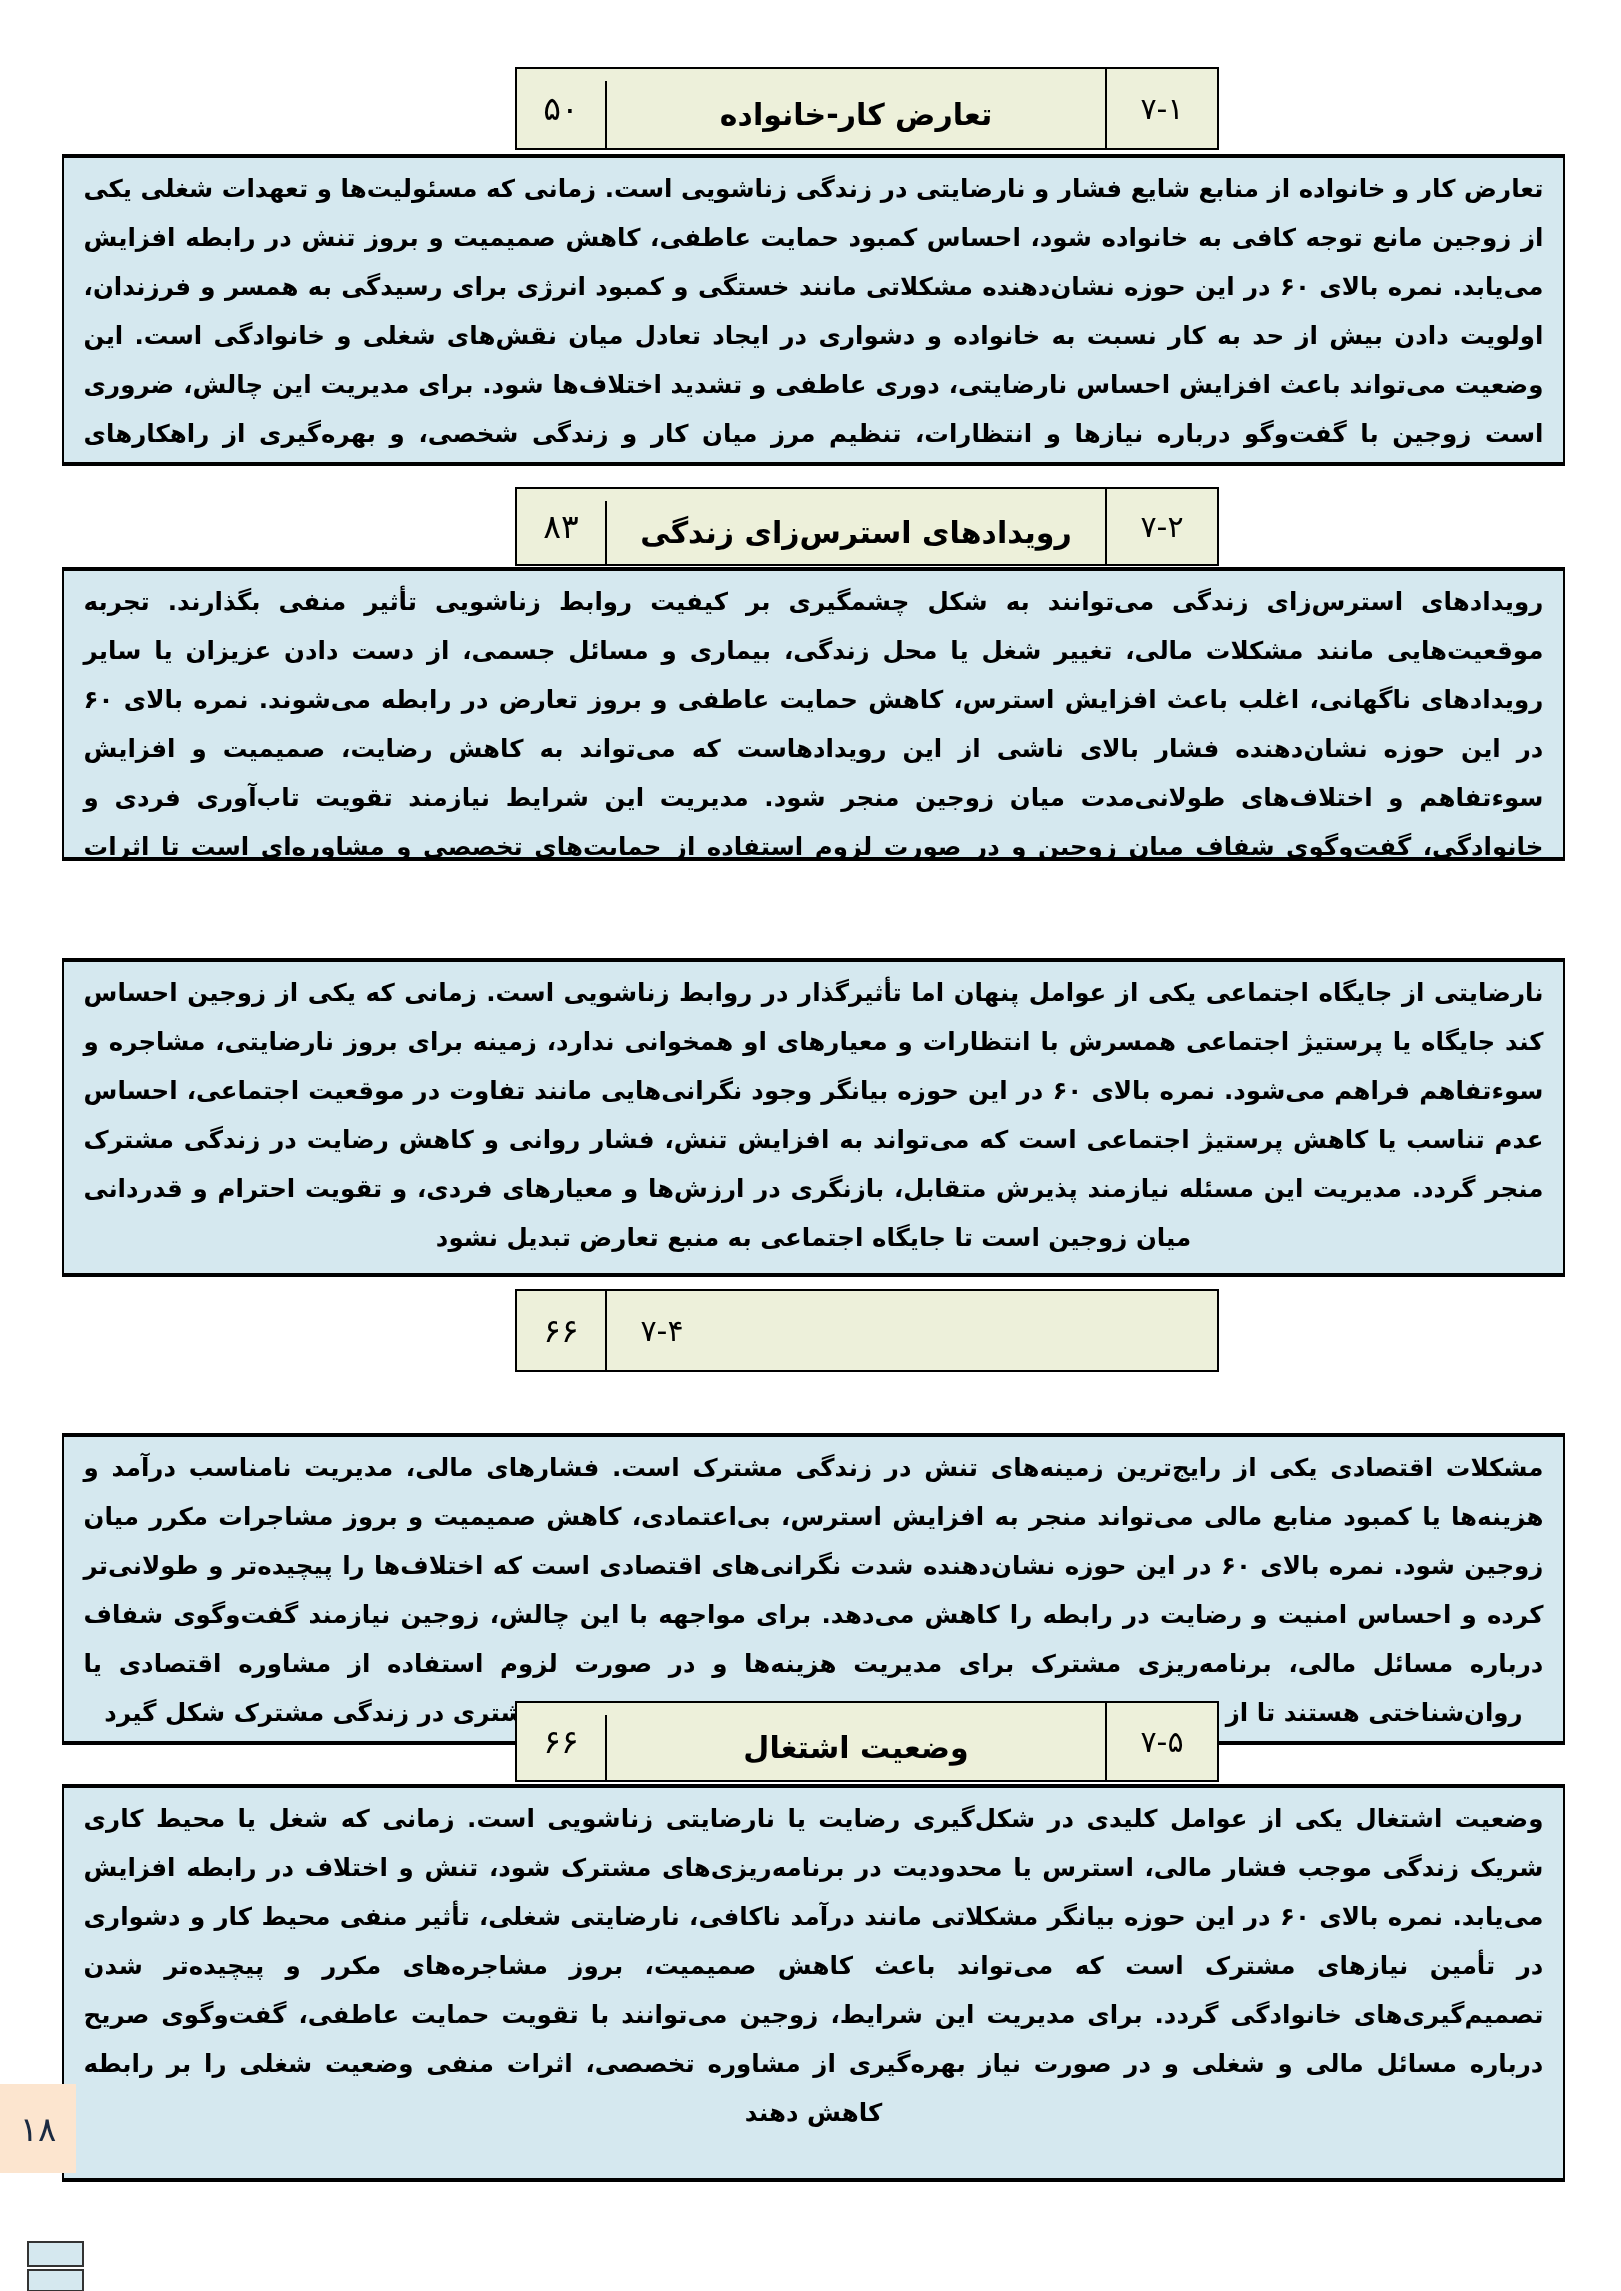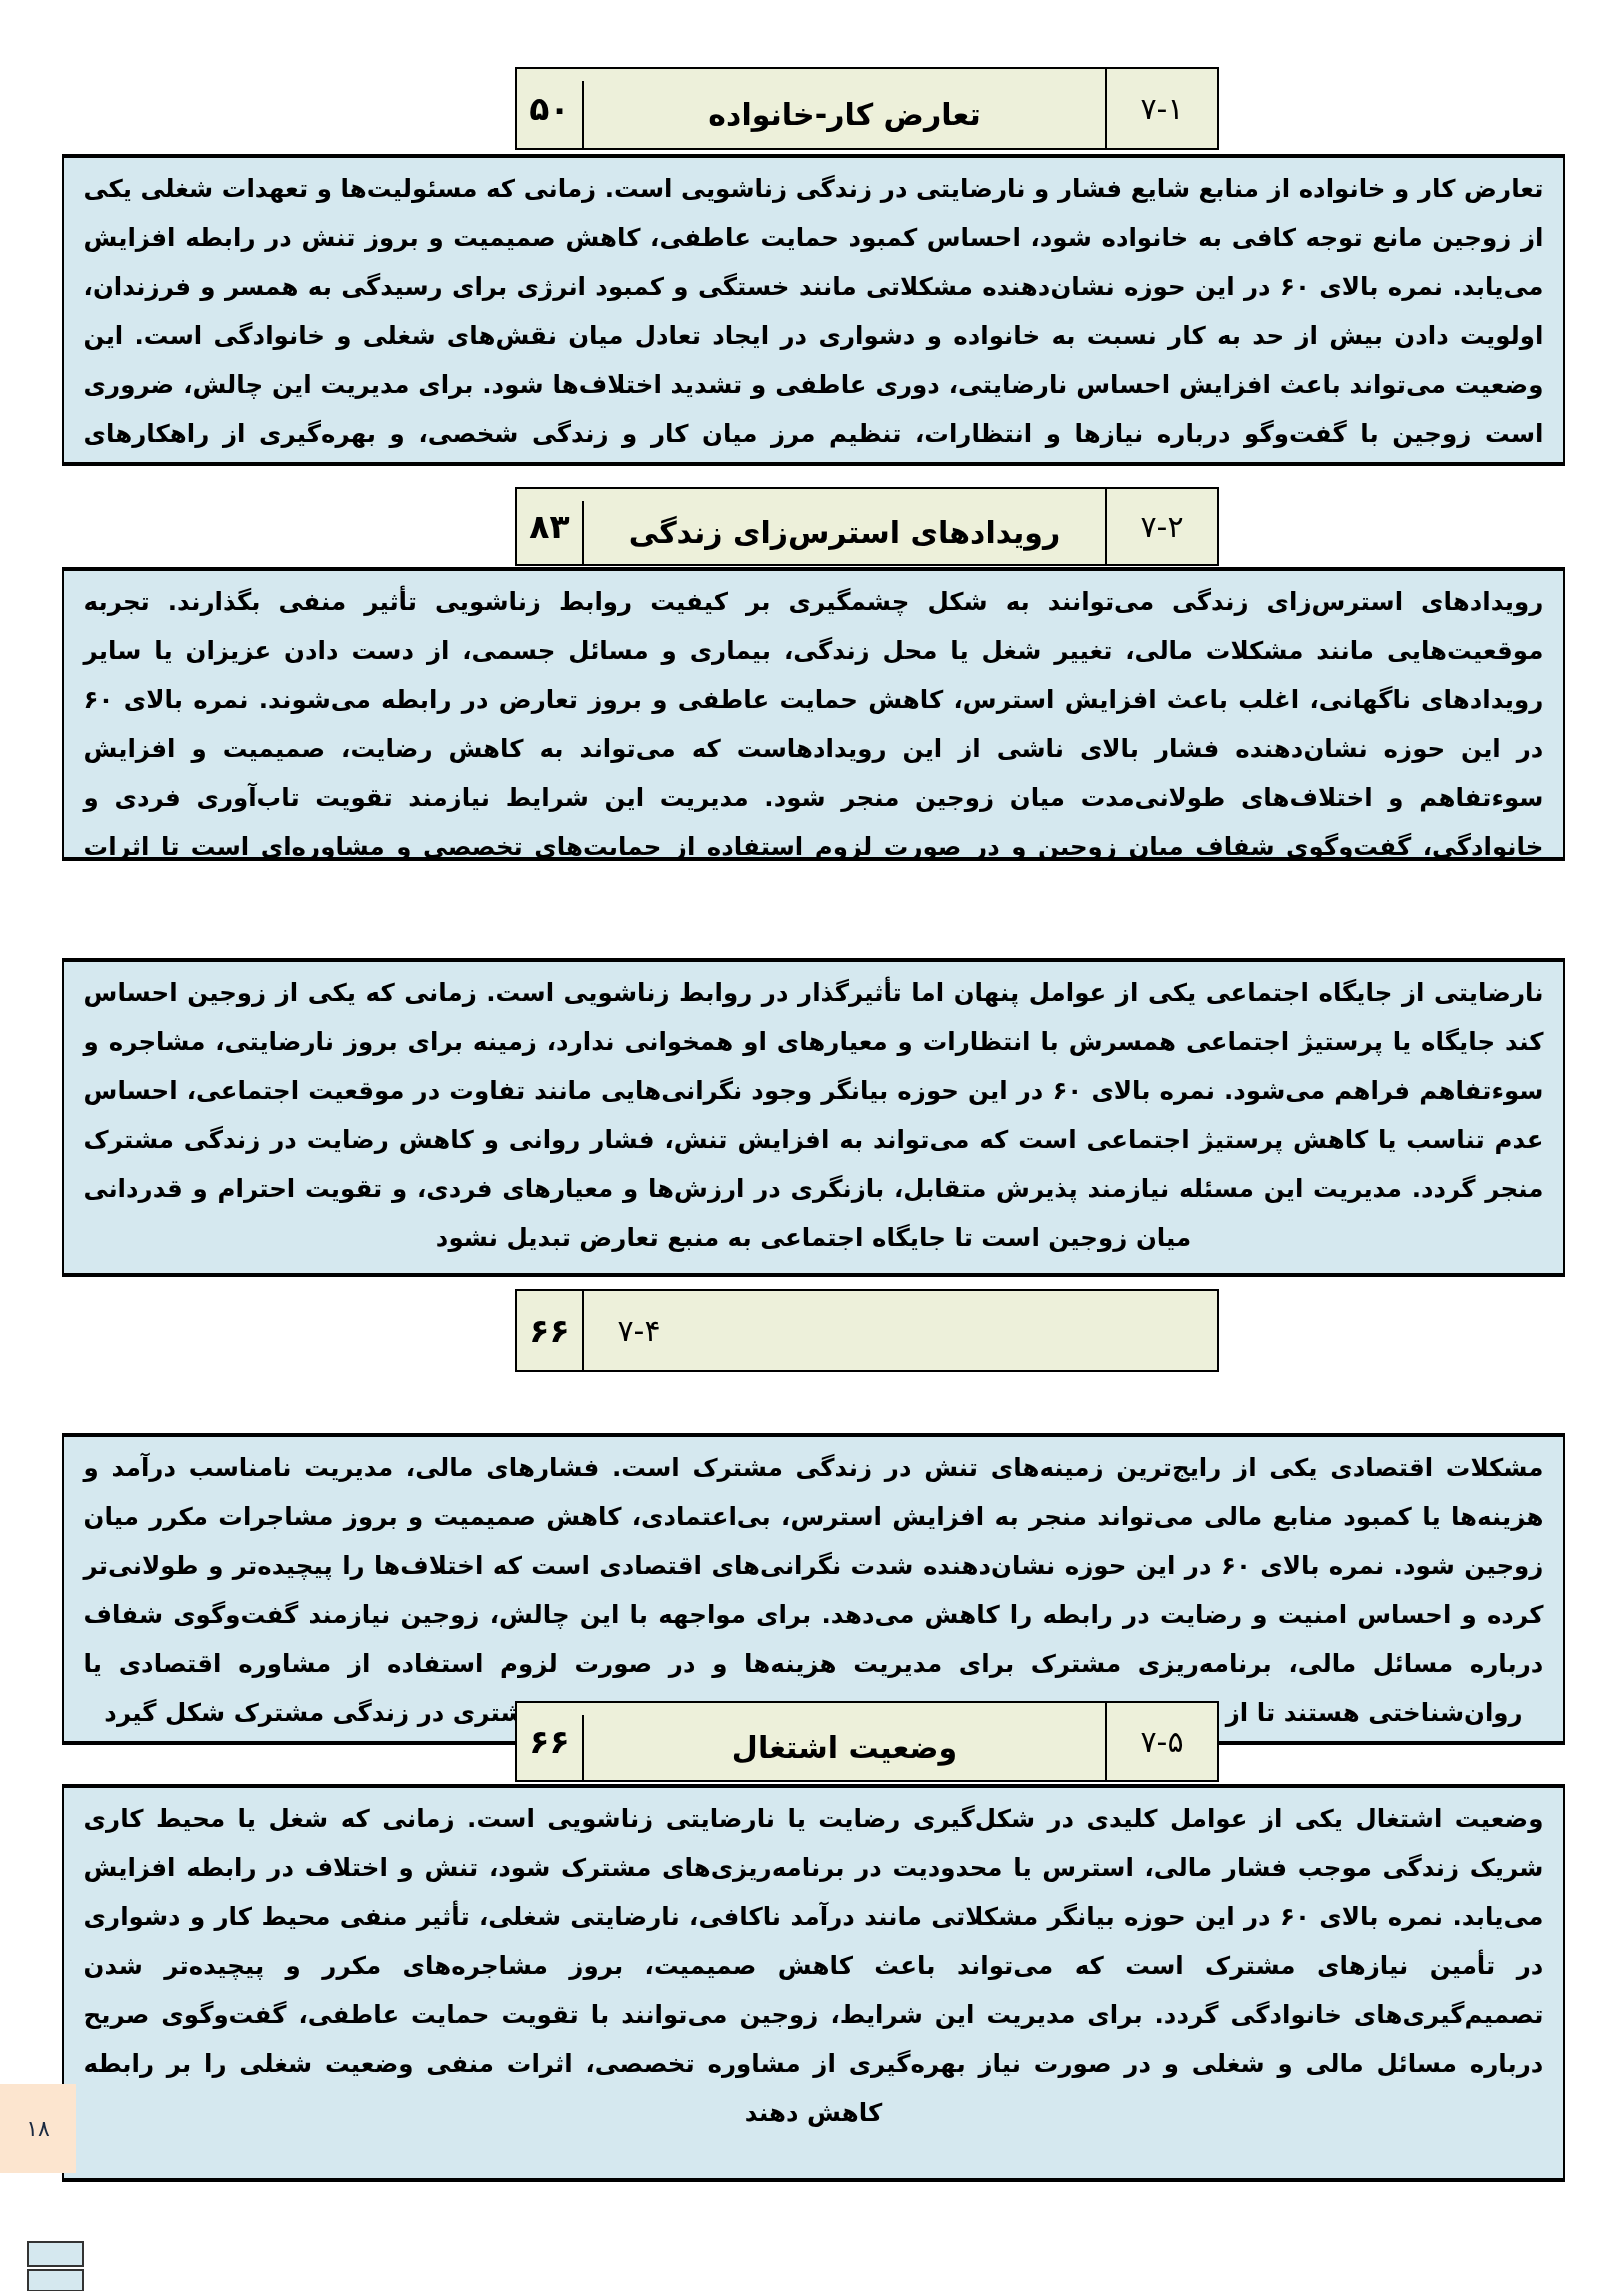--- a/index.html
+++ b/index.html
@@ -17,21 +17,21 @@
     display:flex;
     background:#edf0da;
     border:2.9px solid #000;
     box-sizing:border-box;
   }
   .cell{
     display:flex;align-items:center;justify-content:center;
     box-sizing:border-box;color:#000;
   }
   .cell + .cell{border-left:2.9px solid #000;}
-  .cell.score{width:65px;font-size:33px;font-weight:bold;}
+  .cell.score{width:88px;font-size:33px;font-weight:normal;}
   .cell.title{flex:1;font-size:30px;font-weight:bold;direction:rtl;margin-top:12px;}
   .cell.code{width:112px;font-size:30px;direction:ltr;}
   
   .sec-body{
     position:absolute;left:62px;width:1503px;
     background:#d5e8ef;
     border:2.9px solid #000;
     border-top-width:4.9px;border-bottom-width:4.9px;
     box-sizing:border-box;
     direction:rtl;
@@ -43,21 +43,21 @@
     font-size:24.5px;line-height:49px;
     font-weight:bold;color:#000;
     text-align:justify;
     text-align-last:center;
   }
   
   .page-num{
     position:absolute;left:0;top:2084px;width:76px;height:89px;
     background:#fce5cf;
     display:flex;align-items:center;justify-content:center;
-    font-size:22px;color:#1b2a41;
+    font-size:34px;color:#1b2a41;
   }
   
   .decor{
     position:absolute;
     background:#d5e8ef;
     border:2px solid #333;
     box-sizing:border-box;
   }
 </style>
 </head>

